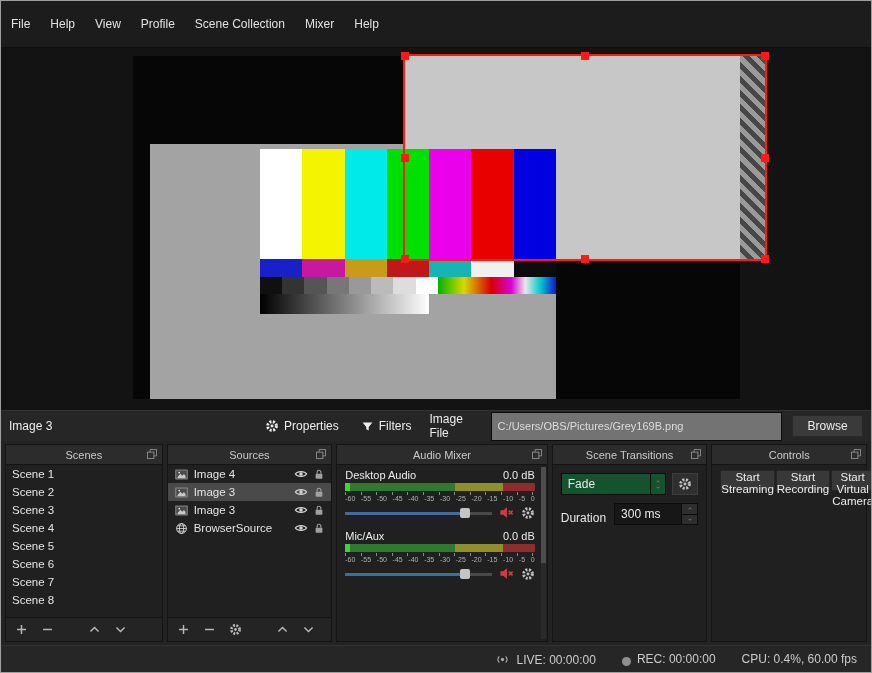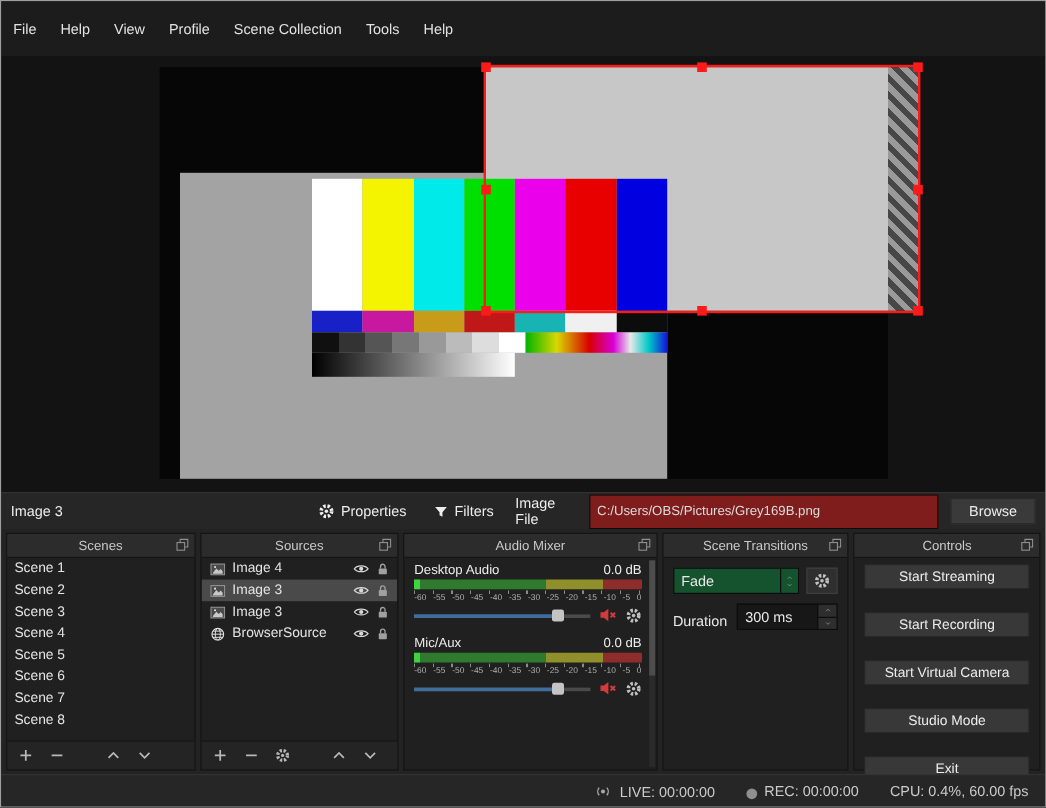--- a/index.html
+++ b/index.html
@@ -37,21 +37,21 @@
 .grad-rainbow{width:40%;background:linear-gradient(90deg,#00b400,#d8d800 22%,#d80000 45%,#d800d8 62%,#e8e8e8 74%,#00c8c8 87%,#1414d8)}
 .bars-bottom{height:20px;width:57%;background:linear-gradient(90deg,#000,#fff)}
 .selection{position:absolute;left:270px;top:-2px;width:364px;height:207px;border:2px solid #ff1a1a}
 .handle{position:absolute;width:8px;height:8px;background:#ff1a1a}
 
 
 .src-toolbar{flex:0 0 31px;display:flex;align-items:center;background:#262626;padding:0 8px;gap:6px;border-top:1px solid #323232}
 .src-name{width:246px;font-size:12px;color:#ededed}
 .tool-btn{display:flex;align-items:center;gap:5px;color:#ededed;font-size:12px;padding:3px 8px;background:transparent;border:none}
 .file-label{font-size:12px;color:#ededed;margin-left:4px}
-.file-input{width:296px;height:29px;background:#7f1d1d;border:1px solid #0c0c0c;color:#dcdcdc;font-size:11px;padding:0 6px;font-family:"Liberation Sans",sans-serif}
+.file-input{width:296px;height:29px;background:#737373;border:1px solid #0c0c0c;color:#dcdcdc;font-size:11px;padding:0 6px;font-family:"Liberation Sans",sans-serif}
 .browse-btn{margin-left:4px;width:72px;height:22px;background:#3a3a3a;border:1px solid #292929;color:#ededed;font-size:12px}
 
 
 .docks{flex:1;display:flex;gap:4px;padding:3px 4px;background:#232323;min-height:0}
 .panel{display:flex;flex-direction:column;background:#202020;border:1px solid #141414;min-width:0}
 .panel-title{flex:0 0 20px;background:#2c2c2c;display:flex;align-items:center;justify-content:center;position:relative;color:#c9c9c9;font-size:11px;border-bottom:1px solid #141414}
 .dock-ico{position:absolute;right:4px;top:3px;color:#8f8f8f;display:flex}
 .p-scenes{width:158px}.p-sources{width:166px}.p-audio{width:212px;position:relative}.p-trans{width:156px}.p-controls{width:156px}
 .list{flex:1;overflow:hidden}
 .list-row{height:18px;display:flex;align-items:center;padding:0 6px;font-size:11.5px;color:#e4e4e4;gap:5px;white-space:nowrap}
@@ -90,21 +90,21 @@
 .gear-btn{width:26px;height:22px;margin-left:6px;display:flex;align-items:center;justify-content:center;background:#2f2f2f;border:1px solid #3e3e3e;color:#c2c2c2}
 .trans-row2{display:flex;align-items:flex-end;margin-top:8px;gap:8px}
 .dur-label{font-size:12px;color:#e8e8e8}
 .spin{flex:1;display:flex;height:22px;background:#171717;border:1px solid #0c0c0c}
 .spin .val{flex:1;display:flex;align-items:center;padding-left:6px;font-size:12px;color:#e8e8e8}
 .spin .btns{width:16px;display:flex;flex-direction:column;border-left:1px solid #0c0c0c}
 .spin .btns span{flex:1;display:flex;align-items:center;justify-content:center;background:#2e2e2e;color:#a8a8a8}
 .spin .btns span:first-child{border-bottom:1px solid #0c0c0c}
 
 
-.controls-body{padding:5px 8px;display:flex;flex-direction:column;gap:19px}
+.controls-body{padding:5px 8px;display:flex;flex-direction:row;gap:1px}
 .ctl-btn{height:21px;background:#383838;border:1px solid #262626;border-radius:1px;color:#ececec;font-size:11.5px;font-family:"Liberation Sans",sans-serif}
 
 
 .statusbar{flex:0 0 27px;display:flex;align-items:center;justify-content:flex-end;gap:26px;padding:0 14px;background:#262626;color:#cbcbcb;font-size:12px;border-top:1px solid #323232}
 .stat-item{display:flex;align-items:flex-end;gap:6px}
 .rec-dot{width:9px;height:9px;border-radius:50%;background:#8f8f8f}
 .live-ico{color:#a8a8a8;display:flex}
 svg{display:block}
 </style>
 </head>
@@ -166,21 +166,21 @@
 
 <div class="window">
 
 
   <div class="menubar">
       <div class="menu-item">File</div>
       <div class="menu-item">Help</div>
       <div class="menu-item">View</div>
       <div class="menu-item">Profile</div>
       <div class="menu-item">Scene Collection</div>
-      <div class="menu-item">Tools</div>
+      <div class="menu-item">Mixer</div>
       <div class="menu-item">Help</div>
     </div>
 
   <div class="preview">
     <div class="canvas">
       <div class="gray-image"></div>
       <div class="sel-source"></div>
       <div class="oob-stripes"></div>
       <div class="bars">
         <div class="bars-main">

